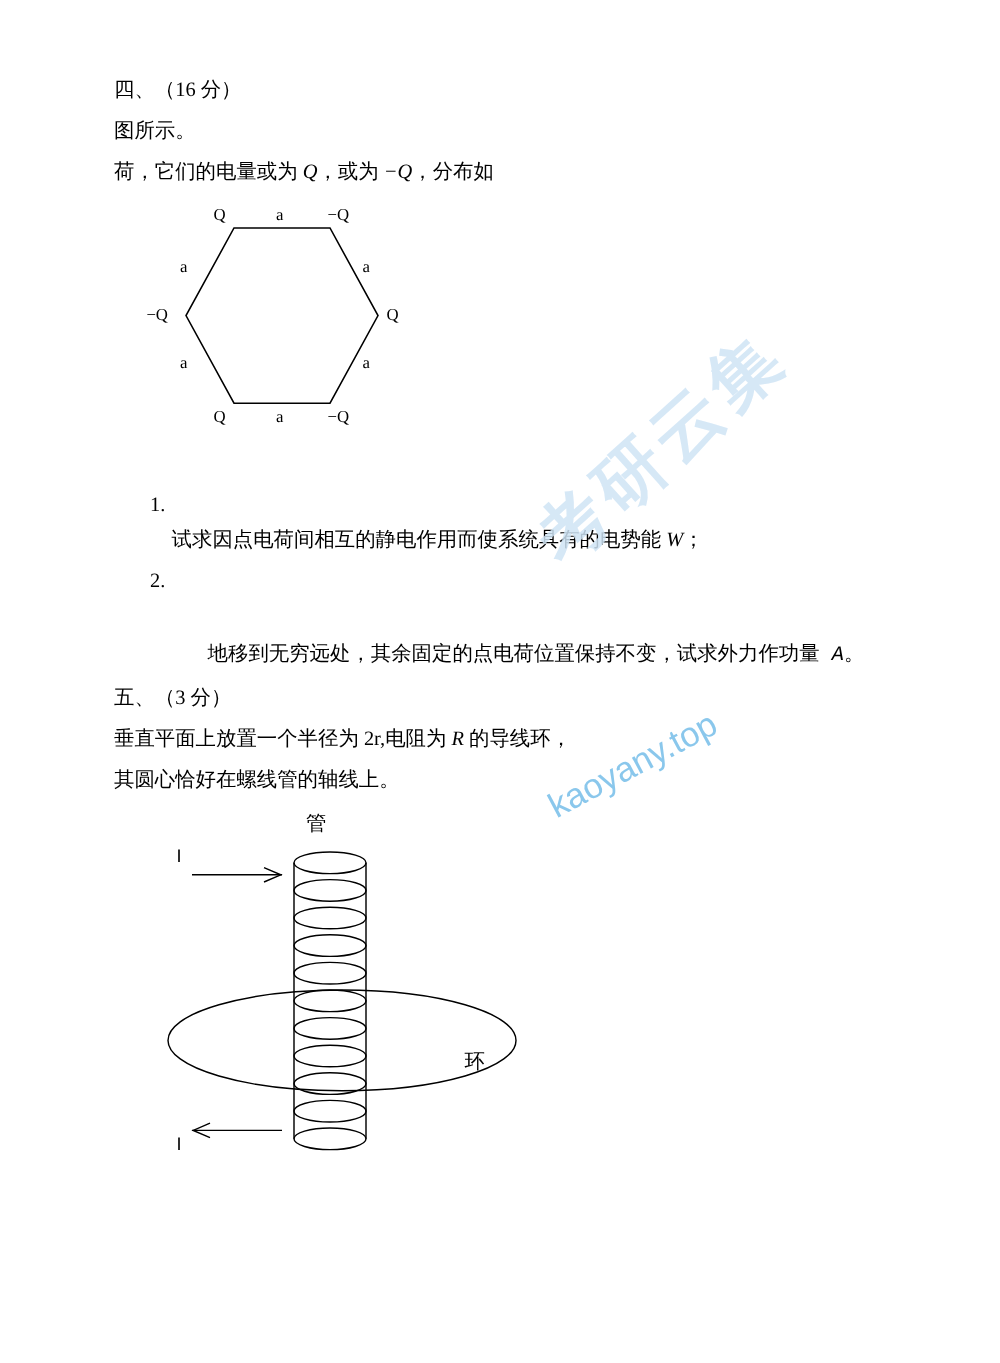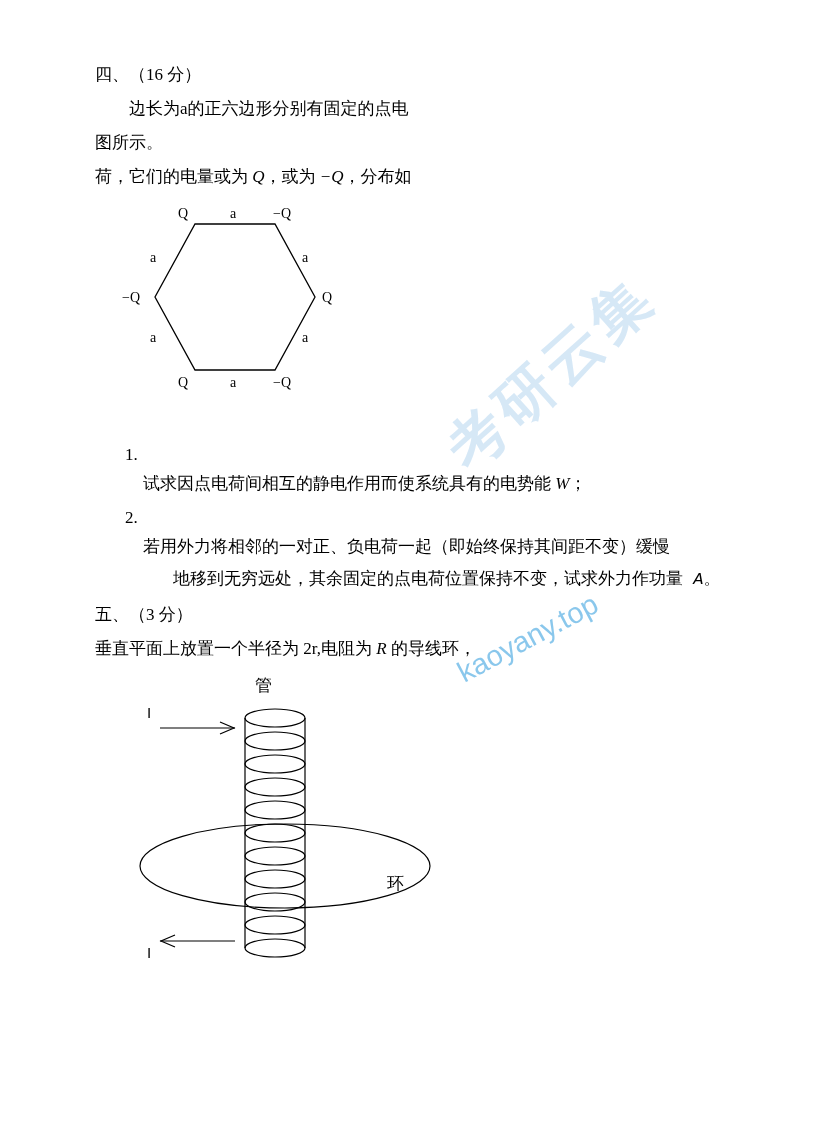--- a/index.html
+++ b/index.html
@@ -128,21 +128,20 @@
   }
   .sol-lbl.cn { font-family: "Liberation Serif", serif; font-size: 17px; }
 </style>
 </head>
 <body>
 
 <div class="page">
 
   <div class="sec-head">四、（16 分）</div>
 
-  <div class="para indent">边长为a的正六边形分别有固定的点电</div>
   <div class="para">图所示。</div>
   <div class="para">荷，它们的电量或为 <span class="it">Q</span>，或为 <span class="it">−Q</span>，分布如</div>
 
   <div class="fig-hex">
     <svg width="260" height="185" viewBox="0 0 260 185">
       <polygon points="65,12 145,12 185,85 145,158 65,158 25,85" fill="none" stroke="#000000" stroke-width="1.3"></polygon>
     </svg>
     <span class="hex-lbl" style="left:48px; top:-6px;">Q</span>
     <span class="hex-lbl" style="left:143px; top:-6px;">−Q</span>
     <span class="hex-lbl" style="left:192px; top:78px;">Q</span>
@@ -159,29 +158,30 @@
   </div>
 
   <ul class="olist" style="margin-top:42px;">
     <li>
       <span class="num">1.</span>
       <span class="txt">试求因点电荷间相互的静电作用而使系统具有的电势能 <span class="it">W</span>；</span>
     </li>
     <li>
       <span class="num">2.</span>
       <span class="txt">
-        <span>若用外力将相邻的一对正、负电荷一起（即始终保持其间距不变）缓慢</span><br>
+        <br>
         <span style="display:inline-block; padding-left:30px;font-family:Liberation Mono, monospace;">地移到无穷远处，其余固定的点电荷位置保持不变，试求外力作功量 <span class="it">A</span>。</span>
       </span>
     </li>
   </ul>
 
   <div class="sec-head" style="margin-top:4px;">五、（3 分）</div>
 
   <div class="para">垂直平面上放置一个半径为 2r,电阻为 <span class="it">R</span> 的导线环，</div>
+  <div class="para">其圆心恰好在螺线管的轴线上。</div>
 
   <div class="fig-sol">
     <svg width="380" height="300" viewBox="0 0 380 300">
 
       <ellipse cx="170" cy="180" rx="145" ry="42" fill="none" stroke="#000000" stroke-width="1.2"></ellipse>
 
       <g stroke="#000000" stroke-width="1.2" fill="none">
         <line x1="130" y1="32" x2="130" y2="262"></line>
         <line x1="190" y1="32" x2="190" y2="262"></line>
         <ellipse cx="160" cy="32" rx="30" ry="9"></ellipse>

